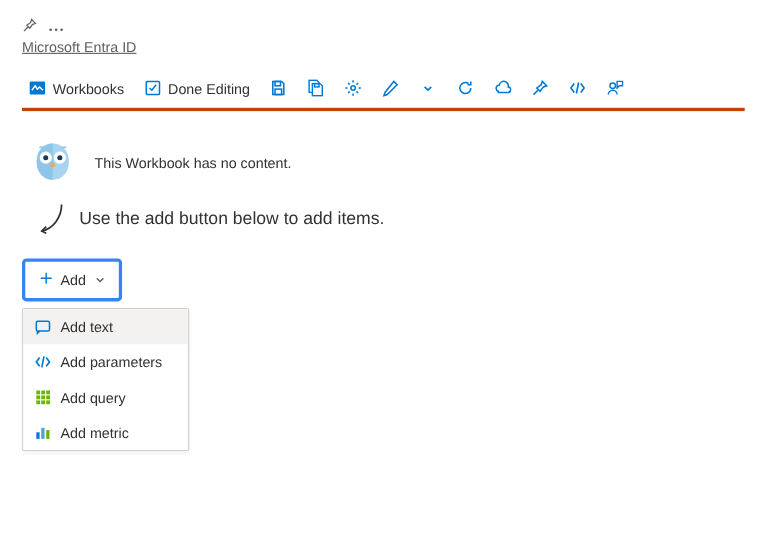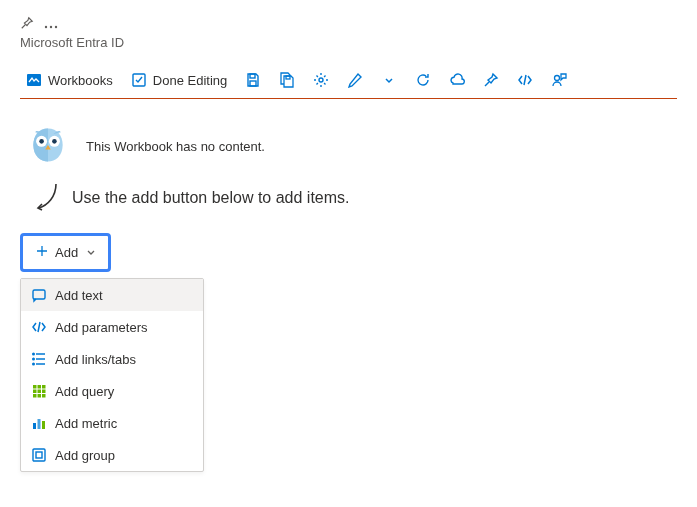--- a/index.html
+++ b/index.html
@@ -1,32 +1,32 @@
 <!DOCTYPE html>
 <html><head>
 <meta charset="utf-8">
 <style>
   * { box-sizing: border-box; font-family: "Segoe UI", -apple-system, sans-serif; }
   body { margin: 0; padding: 16px 20px; background: #fff; color: #323130; font-size: 13px; }
   .header-row { display: flex; align-items: center; gap: 10px; }
   .page-title { font-size: 24px; font-weight: 600; color: #1b1a19; }
-  .subtitle { font-size: 13px; color: #605e5c; margin-top: 2px; margin-bottom: 12px; }
+  .subtitle { font-size: 13px; color: #605e5c; margin-top: 2px; margin-bottom: 12px; text-decoration: underline; }
   .title-icon { color: #605e5c; }
-  .toolbar { display: flex; align-items: center; gap: 6px; padding: 6px 0; border-bottom: 1px solid #c2410c; flex-wrap: nowrap; }
+  .toolbar { display: flex; align-items: center; gap: 6px; padding: 6px 0; border-bottom: 3px solid #c2410c; flex-wrap: nowrap; }
   .toolbar-btn { display: inline-flex; align-items: center; gap: 6px; cursor: pointer; padding: 4px 6px; border-radius: 2px; font-size: 13px; color: #323130; }
   .toolbar-icon { display: inline-flex; width: 16px; height: 16px; color: #0078d4; align-items: center; justify-content: center; }
   .empty-state { display: flex; align-items: center; gap: 16px; margin: 24px 6px 12px; }
   .owl { width: 44px; height: 44px; }
   .hint-row { display: flex; align-items: flex-end; gap: 12px; margin-left: 12px; }
   .curve-arrow { width: 28px; height: 30px; }
   .hint-text { color: #323130; font-size: 16px; margin-bottom: 8px; }
   .add-button-wrapper { border: 3px solid #3b82f6; border-radius: 4px; display: inline-block; margin: 18px 0 6px 0; padding: 2px 4px; }
   .add-button { display: inline-flex; align-items: center; gap: 6px; padding: 6px 8px; cursor: pointer; font-size: 13px; color: #323130; }
   .add-button .chev { color: #605e5c; margin-left: 2px; }
-  .dropdown { border: 1px solid #d2d0ce; border-radius: 2px; width: 184px; background: #fff; box-shadow: 0 2px 4px rgba(0,0,0,0.05); }
+  .dropdown { border: 1px solid #d2d0ce; border-radius: 2px; width: 152px; background: #fff; box-shadow: 0 2px 4px rgba(0,0,0,0.05); }
   .dropdown-item { display: flex; align-items: center; gap: 8px; padding: 8px 10px; cursor: pointer; font-size: 13px; }
   .dropdown-item:first-child { background: #f3f2f1; }
   .dd-icon { display: inline-flex; width: 16px; height: 16px; color: #0078d4; align-items: center; justify-content: center; }
 </style>
 </head>
 <body>
 
 
 
 <div class="header-row">
@@ -197,31 +197,20 @@
   <div class="dropdown-item">
     <span class="dd-icon">
         <svg width="16" height="16" viewBox="0 0 16 16" fill="none" stroke="#0078d4" stroke-width="1.5">
           <path d="m5 4-3 4 3 4M11 4l3 4-3 4M9 3 7 13"></path>
         </svg>
       </span>
     <span>Add parameters</span>
   </div>
   <div class="dropdown-item">
     <span class="dd-icon">
-        <svg width="16" height="16" viewBox="0 0 16 16" stroke="#0078d4" stroke-width="1.4">
-          <path d="M5 3h9M5 8h9M5 13h9"></path>
-          <circle cx="2.5" cy="3" r="0.8" fill="#0078d4"></circle>
-          <circle cx="2.5" cy="8" r="0.8" fill="#0078d4"></circle>
-          <circle cx="2.5" cy="13" r="0.8" fill="#0078d4"></circle>
-        </svg>
-      </span>
-    <span>Add links/tabs</span>
-  </div>
-  <div class="dropdown-item">
-    <span class="dd-icon">
         <svg width="16" height="16" viewBox="0 0 16 16" fill="#6bb700">
           <rect x="2" y="2" width="3.5" height="3.5"></rect>
           <rect x="6.5" y="2" width="3.5" height="3.5"></rect>
           <rect x="11" y="2" width="3.5" height="3.5"></rect>
           <rect x="2" y="6.5" width="3.5" height="3.5"></rect>
           <rect x="6.5" y="6.5" width="3.5" height="3.5"></rect>
           <rect x="11" y="6.5" width="3.5" height="3.5"></rect>
           <rect x="2" y="11" width="3.5" height="3.5"></rect>
           <rect x="6.5" y="11" width="3.5" height="3.5"></rect>
           <rect x="11" y="11" width="3.5" height="3.5"></rect>
@@ -232,25 +221,16 @@
   <div class="dropdown-item">
     <span class="dd-icon">
         <svg width="16" height="16" viewBox="0 0 16 16">
           <rect x="2" y="8" width="3" height="6" fill="#0078d4"></rect>
           <rect x="6.5" y="4" width="3" height="10" fill="#4aa3e0"></rect>
           <rect x="11" y="6" width="3" height="8" fill="#6bb700"></rect>
         </svg>
       </span>
     <span>Add metric</span>
   </div>
-  <div class="dropdown-item">
-    <span class="dd-icon">
-        <svg width="16" height="16" viewBox="0 0 16 16" fill="none" stroke="#0078d4" stroke-width="1.4">
-          <rect x="2" y="2" width="12" height="12" rx="1"></rect>
-          <rect x="5" y="5" width="6" height="6"></rect>
-        </svg>
-      </span>
-    <span>Add group</span>
-  </div>
 </div>
 
 
 
 
 </body></html>

